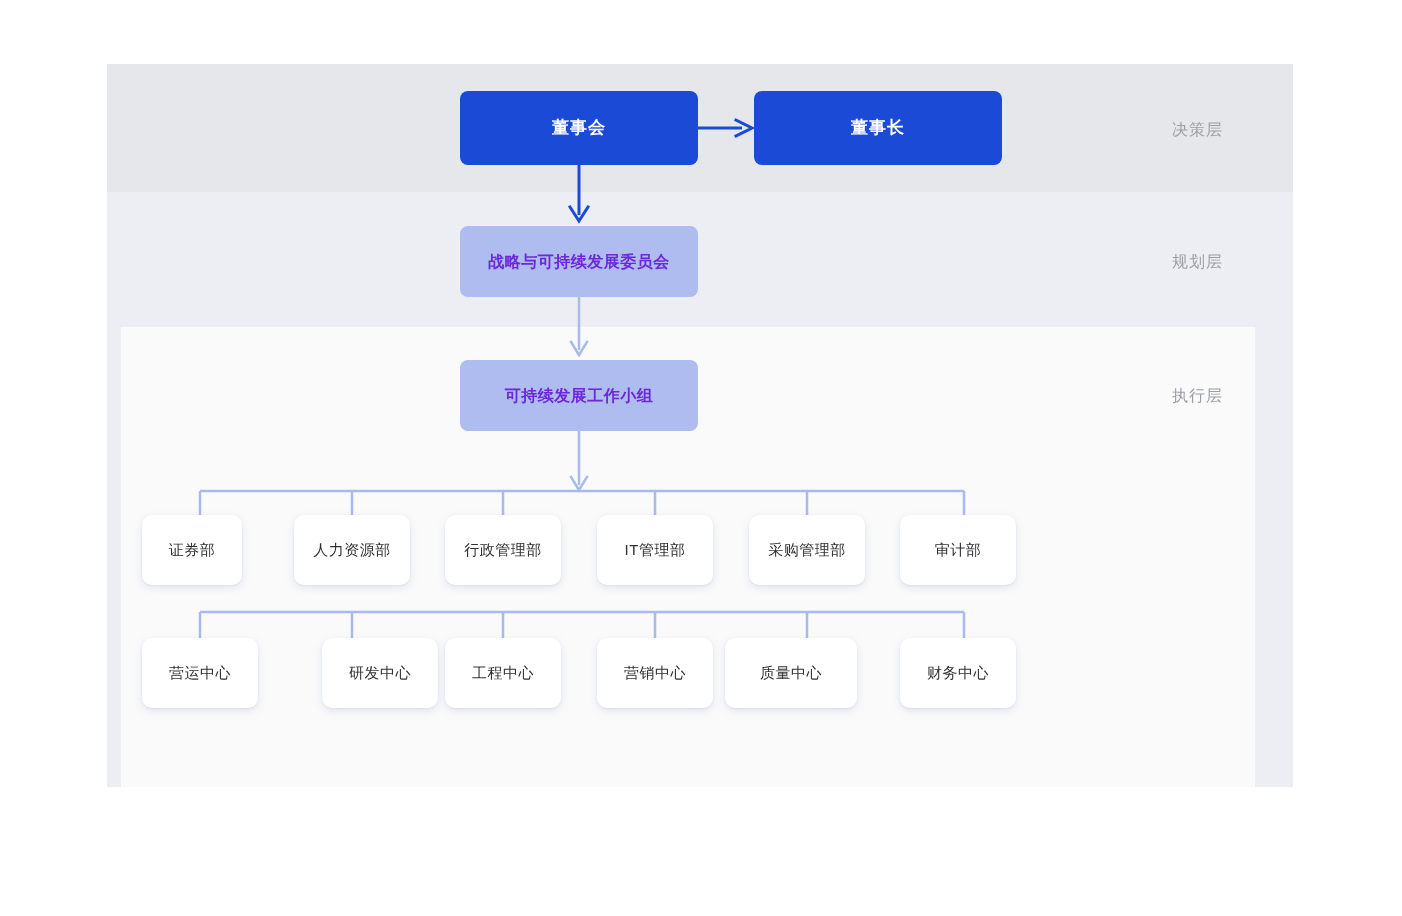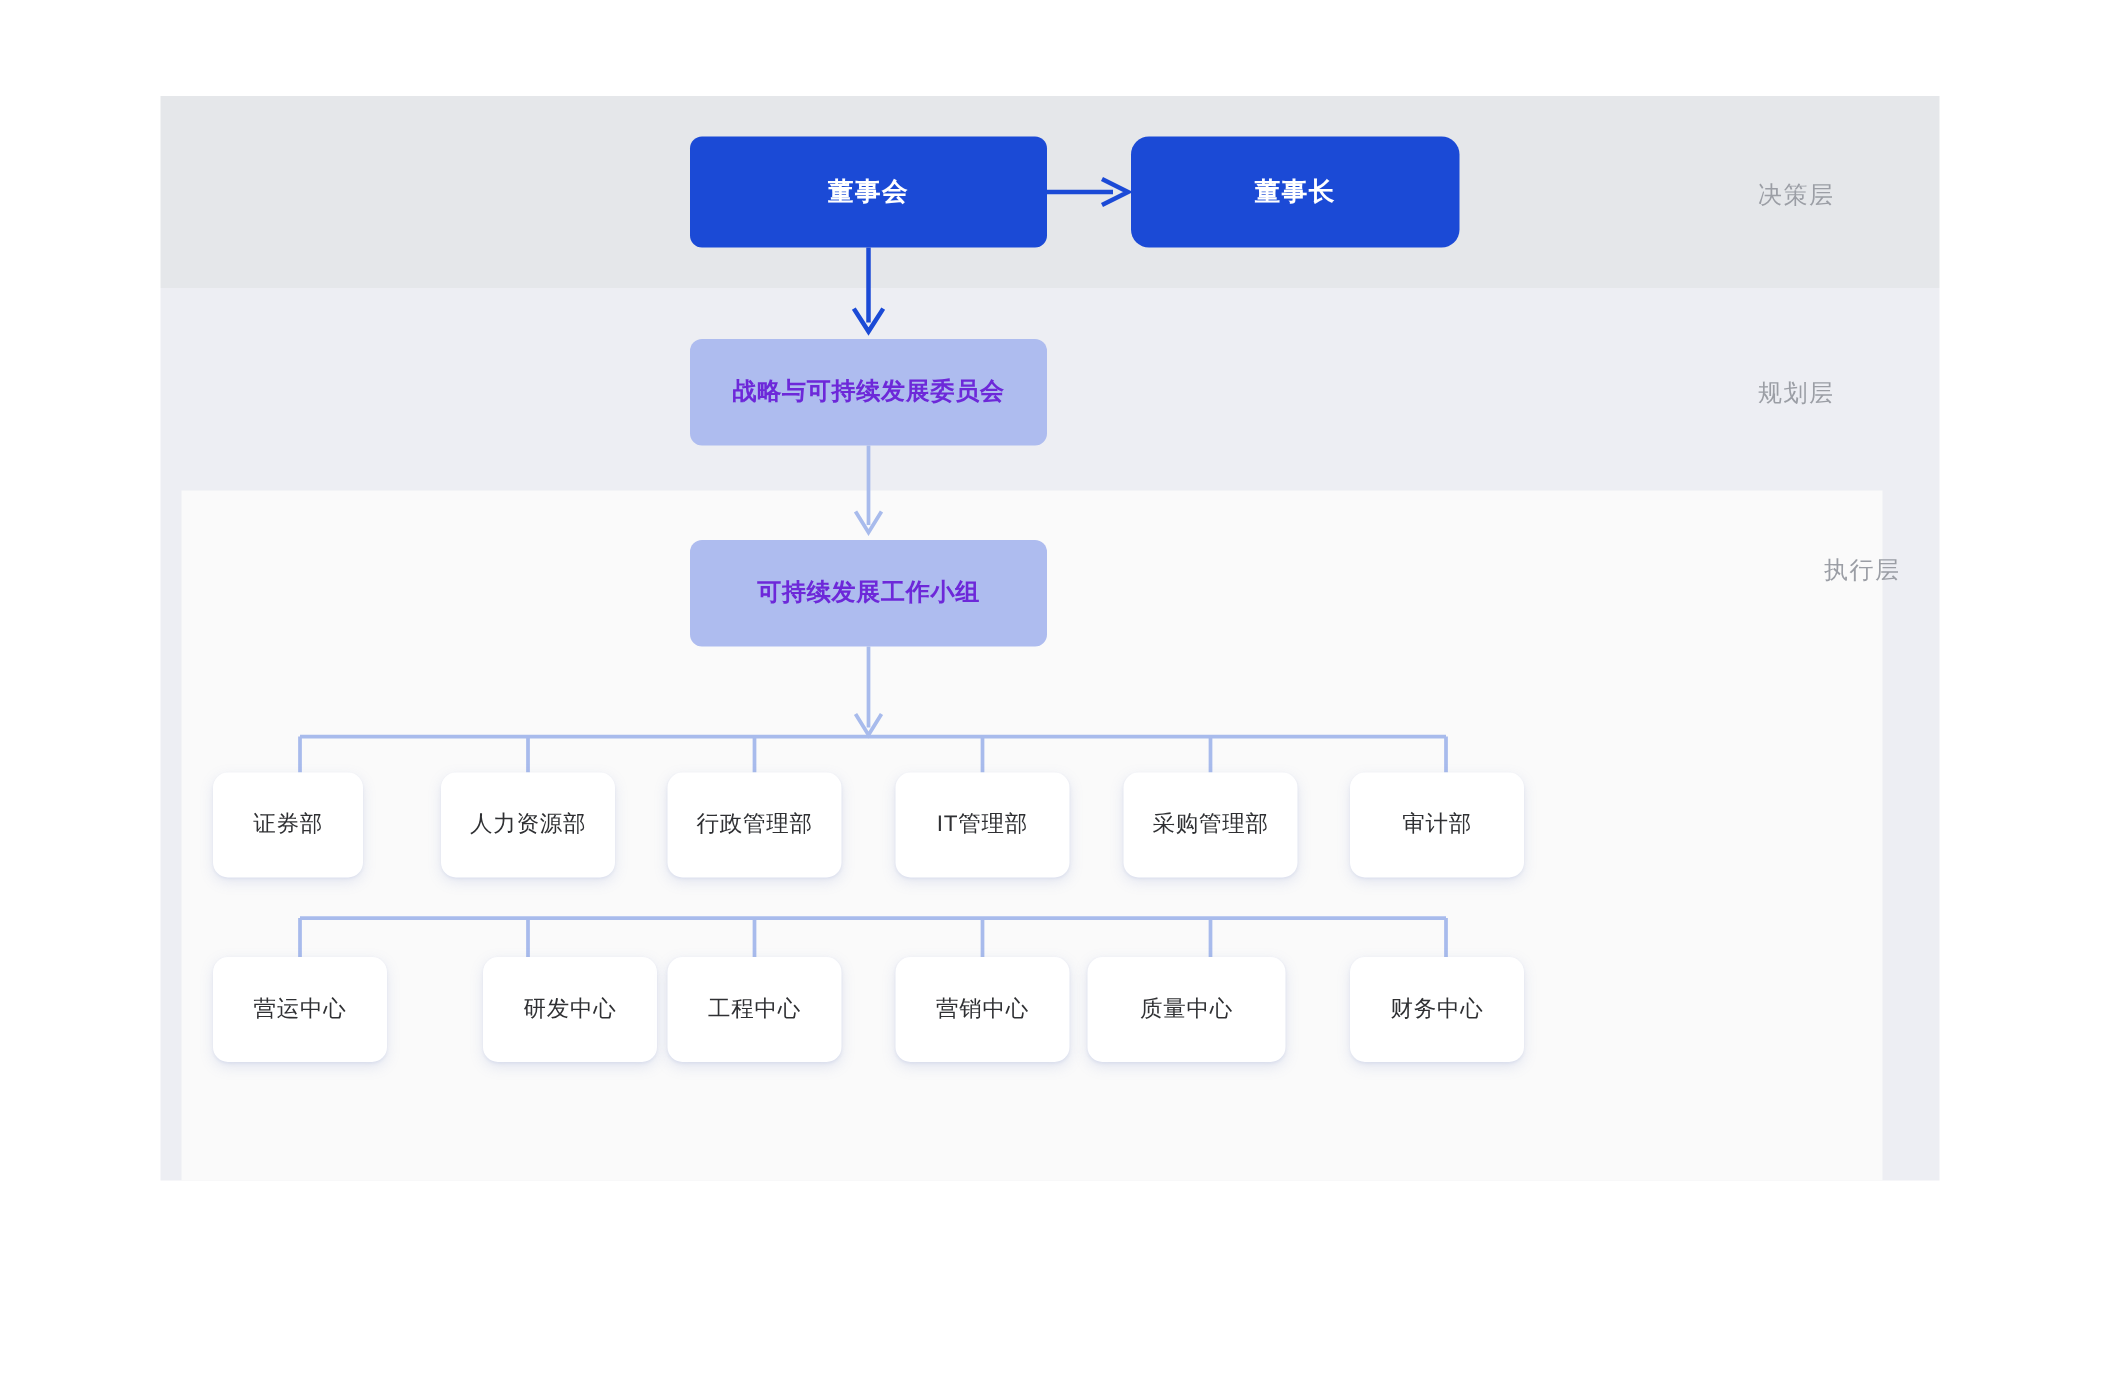--- a/index.html
+++ b/index.html
@@ -53,21 +53,21 @@
   .layer-label {
     position: absolute;
     color: #9b9ea5;
     font-size: 16px;
     letter-spacing: 1px;
     white-space: nowrap;
     font-weight: 400;
   }
   .layer-label.decision { left: 1172px; top: 120px; }
   .layer-label.planning { left: 1172px; top: 252px; }
-  .layer-label.execution { left: 1172px; top: 370px; margin-left: 44px; }
+  .layer-label.execution { left: 1172px; top: 386px; }
 
   
   .node {
     position: absolute;
     box-sizing: border-box;
     display: flex;
     align-items: center;
     justify-content: center;
     text-align: center;
     border-radius: 8px;
@@ -92,21 +92,21 @@
     color: #2f3033;
     font-size: 15px;
     font-weight: 400;
     letter-spacing: 0.5px;
     border-radius: 10px;
     box-shadow: 0 3px 9px rgba(120,140,200,0.18), 0 1px 2px rgba(120,140,200,0.12);
   }
 
   
   #node-board        { left: 460px;  top: 91px;  width: 238px; height: 74px; }
-  #node-chairman     { left: 754px;  top: 91px;  width: 219px; height: 74px; border-radius: 12px; }
+  #node-chairman     { left: 754px;  top: 91px;  width: 248px; height: 74px; }
   #node-committee    { left: 460px;  top: 226px; width: 238px; height: 71px; }
   #node-workgroup    { left: 460px;  top: 360px; width: 238px; height: 71px; }
 
   
   #connectors {
     position: absolute;
     left: 0; top: 0;
     width: 1402px;
     height: 916px;
     pointer-events: none;

